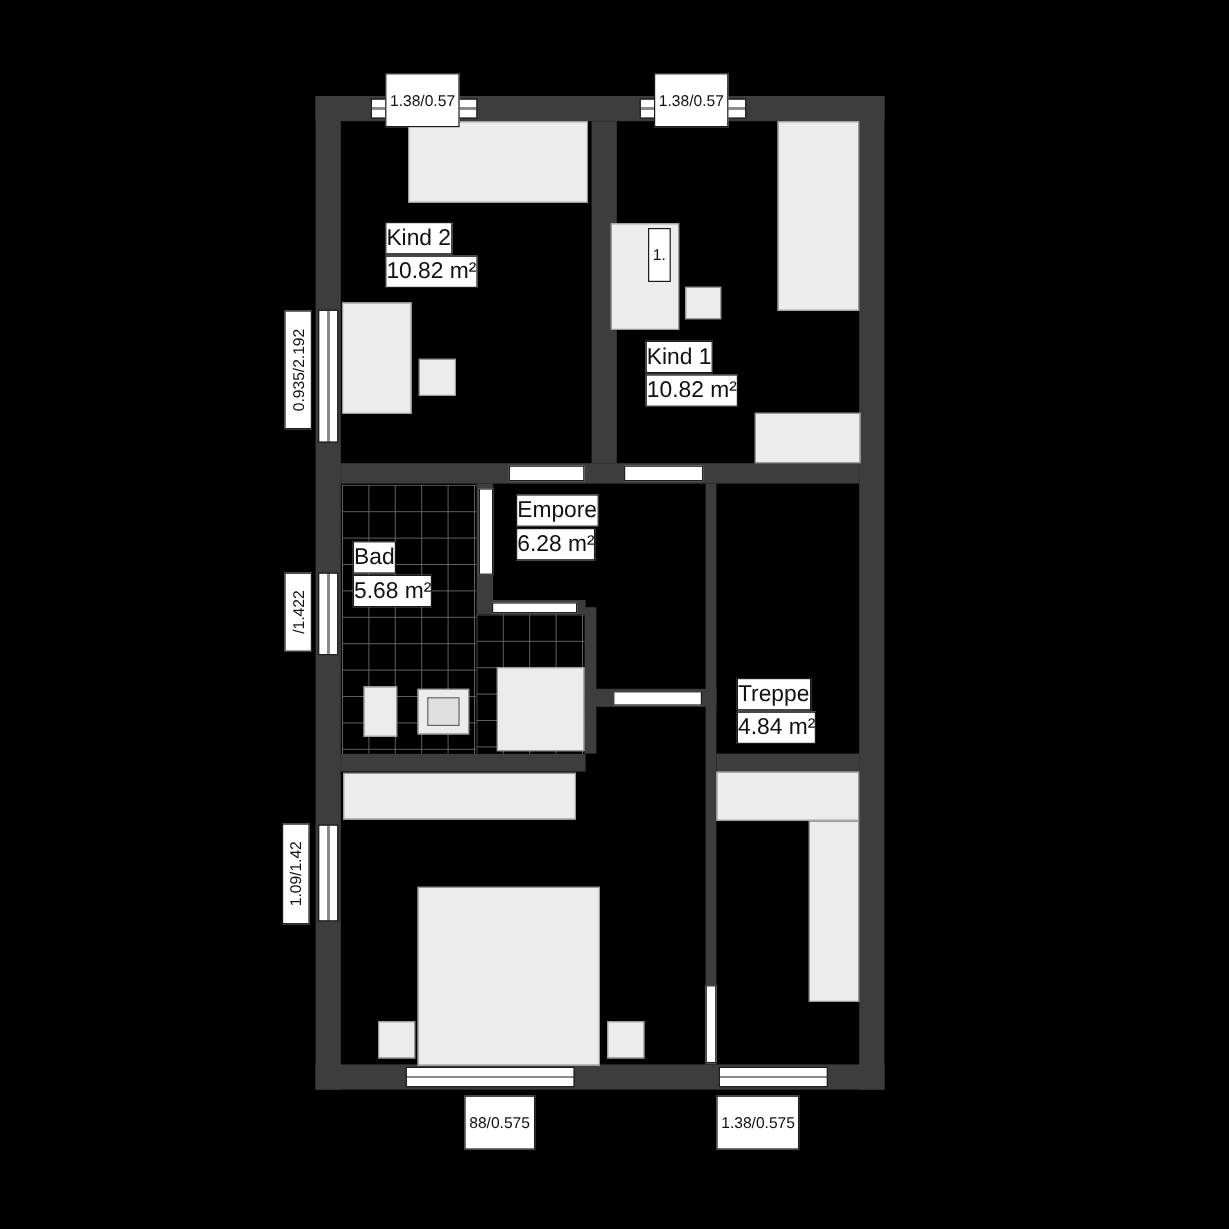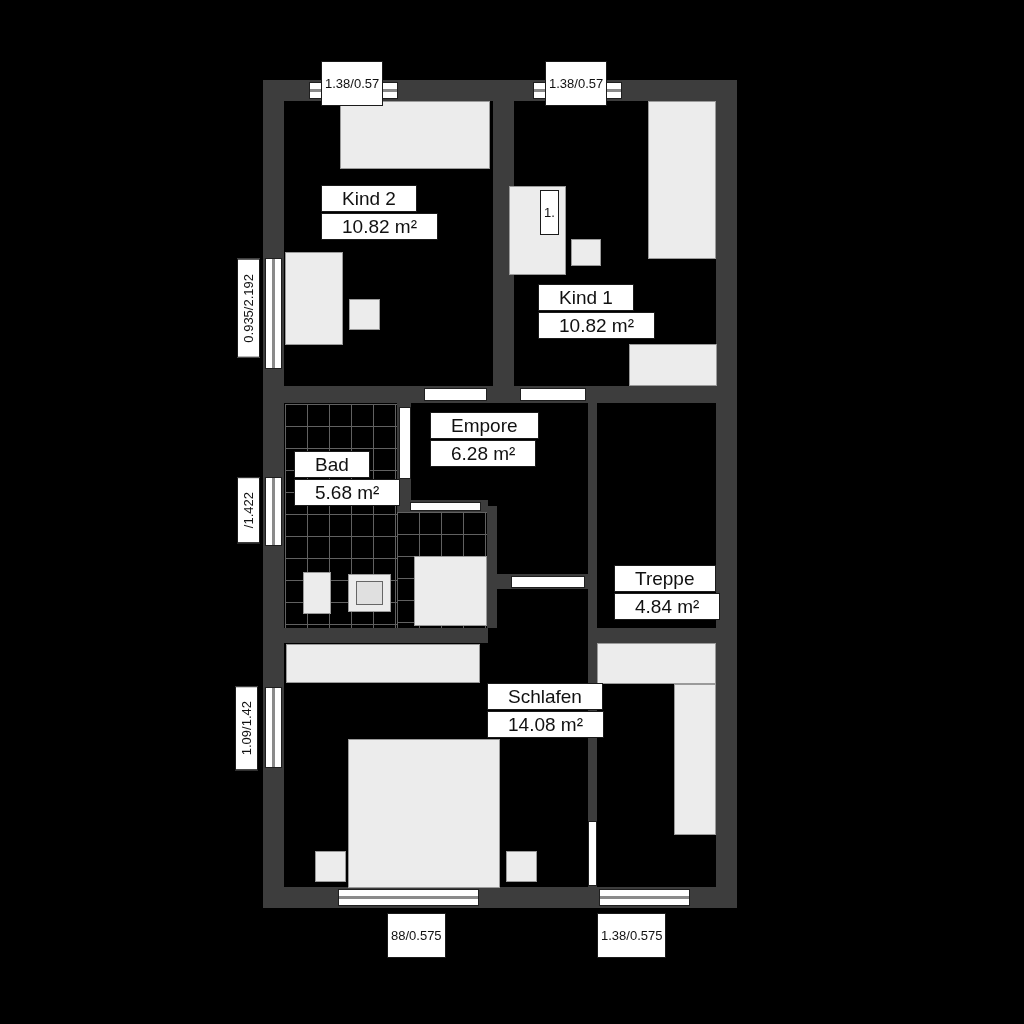--- a/index.html
+++ b/index.html
@@ -14,21 +14,21 @@
   .door { background:#fff; }
   .tiles {
     position:absolute; background-color:#000;
     background-image:linear-gradient(#616161 1px, transparent 1px),
                      linear-gradient(90deg,#616161 1px, transparent 1px);
     background-size:22px 22px;
   }
   .furn { position:absolute; background:#ececec; border:1px solid #9a9a9a; box-sizing:border-box; }
   .furn-inner { position:absolute; left:7px; top:6px; right:7px; bottom:6px; border:1px solid #666; background:#e0e0e0; }
   .room-label { position:absolute; color:#111; font-size:19px; line-height:23px; }
-  .room-label .box { display:table; background:#fff; border:1px solid #1a1a1a; padding:1px 20px; margin-bottom:1px; white-space:nowrap; }
+  .room-label .box { display:table; background:#fff; border:1px solid #1a1a1a; padding:1px 0; margin-bottom:1px; white-space:nowrap; }
   .dim { position:absolute; background:#fff; color:#111; border:1px solid #1a1a1a;
          font-size:13px; line-height:15px; padding:14px 3px; white-space:nowrap; }
   .dim-v { writing-mode:vertical-rl; transform:rotate(180deg); }
 </style>
 </head>
 <body>
 
 <div id="canvas">
 
   <div class="wall" style="left:263px;top:80px;width:474px;height:21px"></div>
@@ -99,24 +99,20 @@
     <div class="box">5.68 m²</div>
   </div>
   <div class="room-label" style="left:430px;top:412px">
     <div class="box">Empore</div>
     <div class="box">6.28 m²</div>
   </div>
   <div class="room-label" style="left:614px;top:565px">
     <div class="box">Treppe</div>
     <div class="box">4.84 m²</div>
   </div>
-  <div class="room-label" style="left:487px;top:683px">
-    <div class="box">Schlafen</div>
-    <div class="box">14.08 m²</div>
-  </div>
 
   <div class="dim" style="left:321px;top:61px">1.38/0.57</div>
   <div class="dim" style="left:545px;top:61px">1.38/0.57</div>
   <div class="dim dim-v" style="left:237px;top:259px">0.935/2.192</div>
   <div class="dim dim-v" style="left:237px;top:477px">/1.422</div>
   <div class="dim dim-v" style="left:235px;top:686px">1.09/1.42</div>
   <div class="dim" style="left:387px;top:913px">88/0.575</div>
   <div class="dim" style="left:597px;top:913px">1.38/0.575</div>
   <div class="dim" style="left:540px;top:190px">1.</div>
 

